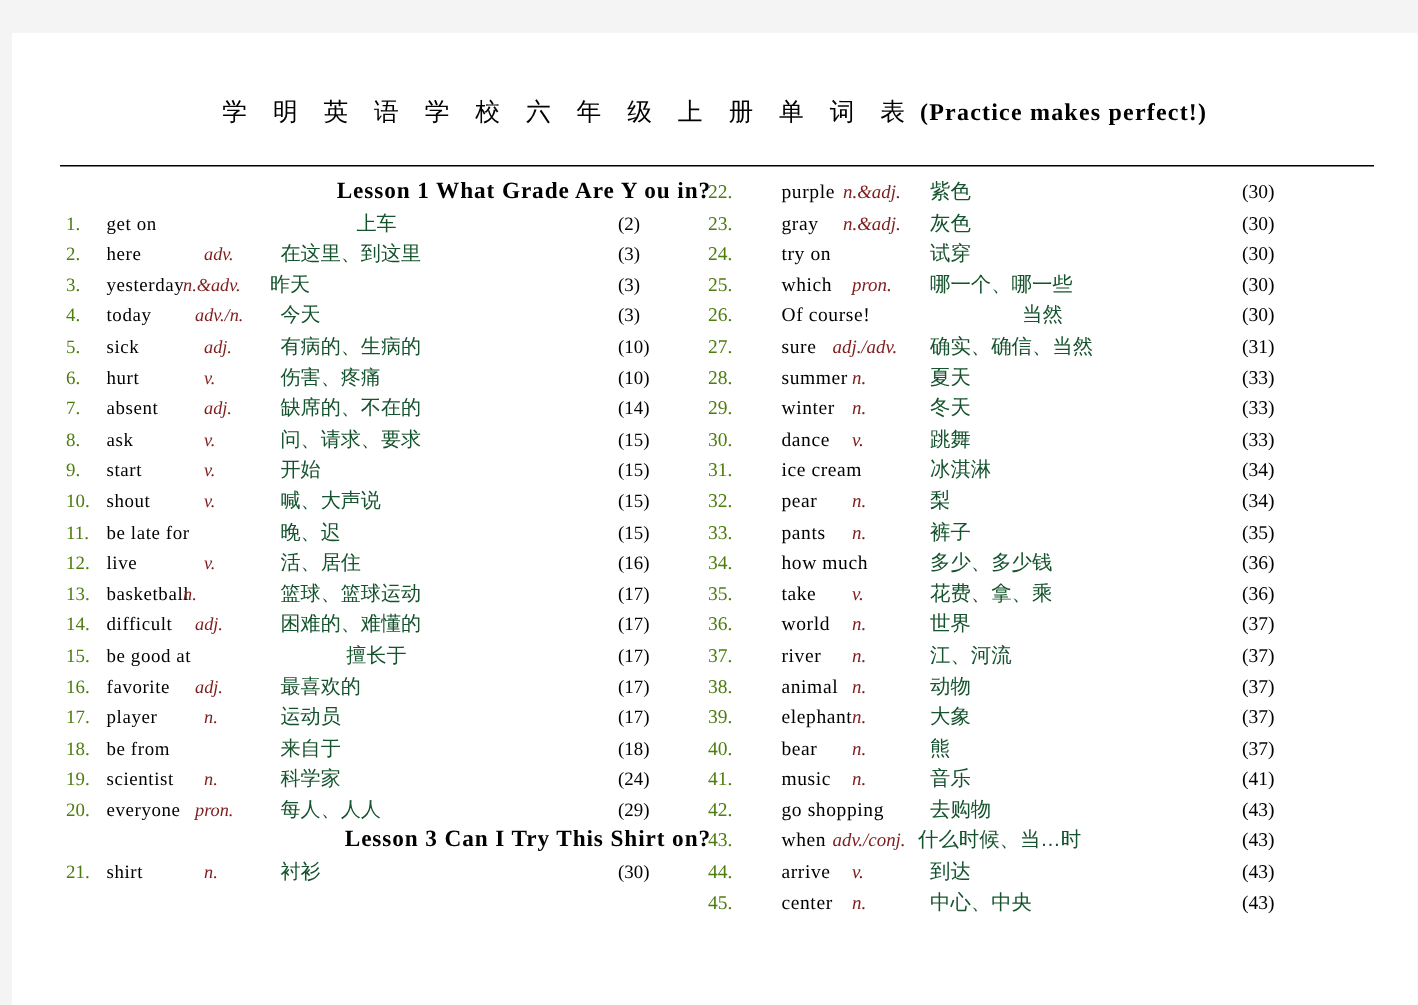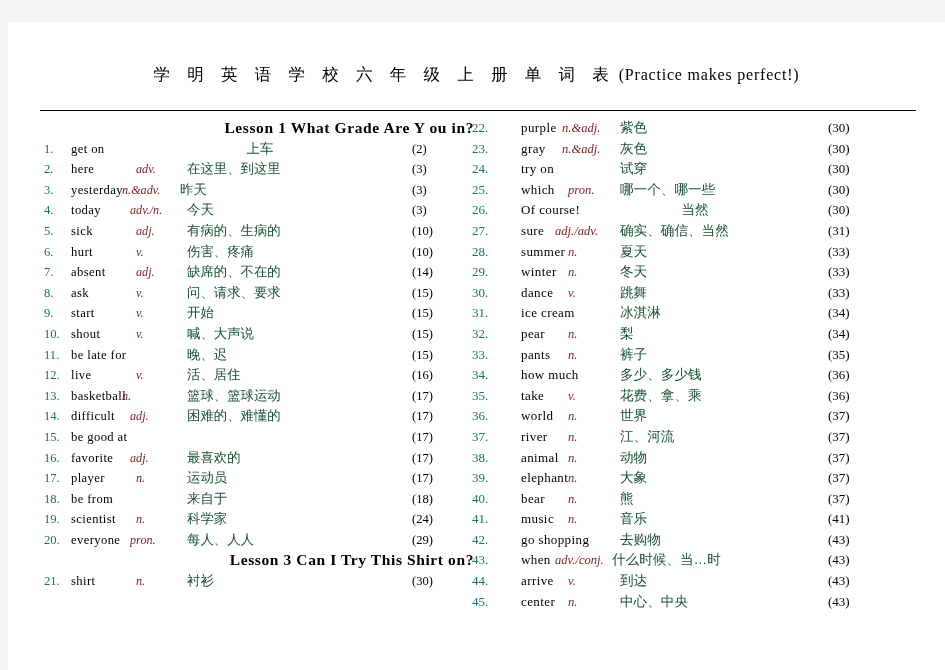--- a/index.html
+++ b/index.html
@@ -34,20 +34,21 @@
     font-family: "DejaVu Serif", "Liberation Serif", serif;
     font-size: 16.5px;
     letter-spacing: 6px;
     color: #000;
   }
   .title-en {
     font-family: "Liberation Serif", "DejaVu Serif", serif;
     font-size: 16px;
     color: #000;
     letter-spacing: 0.8px;
+    font-weight: bold;
   }
   
   #title-rule {
     position: absolute;
     left: 32px;
     top: 88px;
     width: 876px;
     height: 0;
     border-top: 1.4px solid #000;
   }
@@ -81,21 +82,21 @@
     color: #000;
   }
   #col-left .lesson-head  { margin-left: 32px; }
 
   .num {
     position: absolute;
     left: 0;
     width: 26px;
     text-align: left;
     font-size: 12.6px;
-    color: #0f766e;
+    color: #4d7c0f;
   }
   .word {
     position: absolute;
     left: 27px;
     font-size: 12.6px;
     color: #000;
     letter-spacing: 0.4px;
   }
   .pos {
     position: absolute;
@@ -106,21 +107,21 @@
   }
   .pos.wide  { left: 86px; }
   .pos.wider { left: 78px; }
   .cn {
     position: absolute;
     left: 143px;
     font-size: 13.4px;
     font-family: Liberation Sans, sans-serif;
     color: #14532d;
   }
-  .cn.center { left: 141px; width: 150px; text-align: center; }
+  .cn.center { left: 132px; width: 150px; text-align: center; }
   .pg {
     position: absolute;
     font-size: 12.6px;
     color: #000;
   }
   #col-left  .pg { left: 368px; }
   #col-right .pg { left: 356px; }
   #col-right .num  { font-size: 13px; }
   #col-right .word { font-size: 13px; left: 29px; margin-left: 20px; }
   #col-right .pos  { left: 96px; font-size: 12.6px; }
@@ -236,20 +237,21 @@
       <div class="row">
         <span class="num">14.</span>
         <span class="word">difficult</span>
         <span class="pos wide">adj.</span>
         <span class="cn">困难的、难懂的</span>
         <span class="pg">(17)</span>
       </div>
       <div class="row">
         <span class="num">15.</span>
         <span class="word">be good at</span>
+        <span class="cn center">擅长于</span>
         <span class="pg">(17)</span>
       </div>
       <div class="row">
         <span class="num">16.</span>
         <span class="word">favorite</span>
         <span class="pos wide">adj.</span>
         <span class="cn">最喜欢的</span>
         <span class="pg">(17)</span>
       </div>
       <div class="row">

